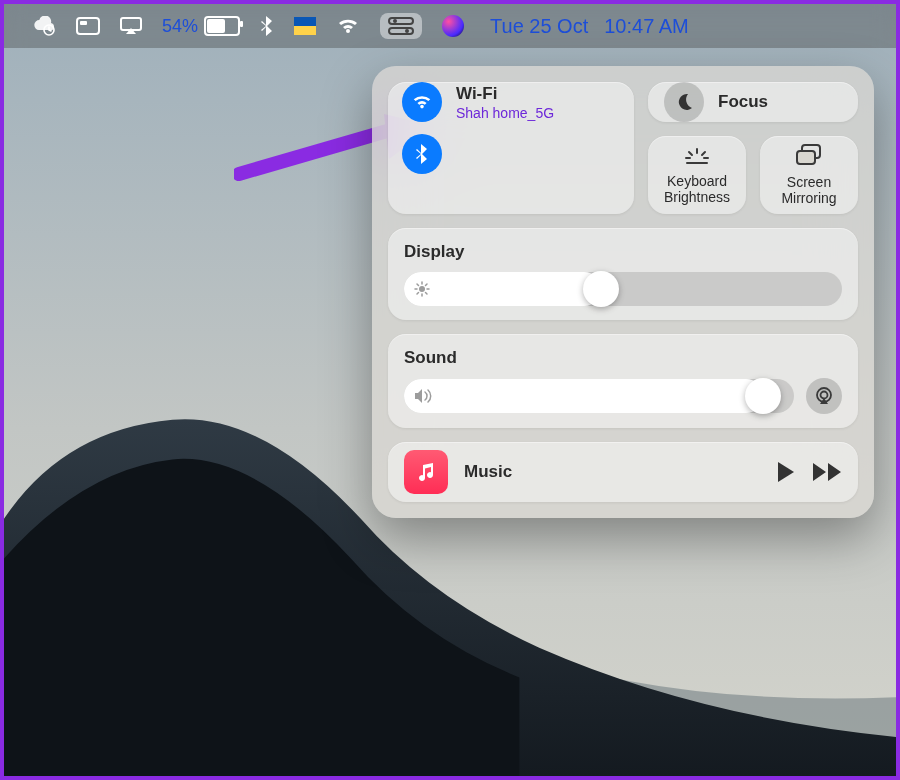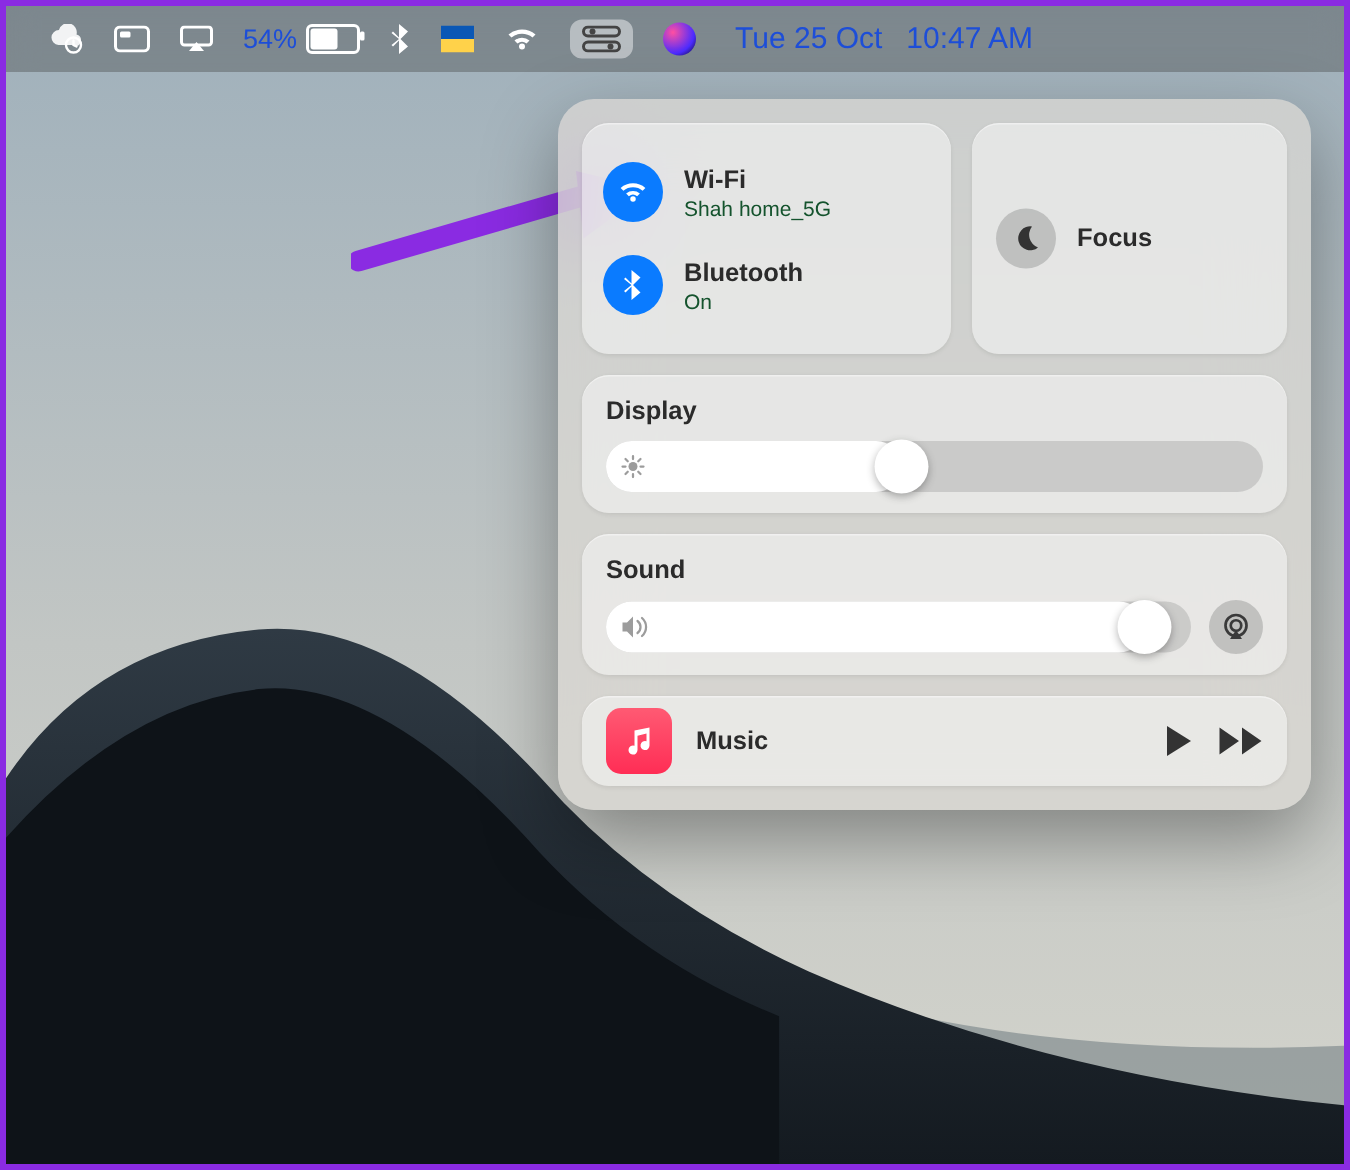--- a/index.html
+++ b/index.html
@@ -12,27 +12,27 @@
 .menubar .cc-active{background:rgba(255,255,255,.45);border-radius:8px;padding:4px 8px}
 .batt-box{width:32px;height:16px;border:2px solid #fff;border-radius:4px;position:relative;margin-left:6px}
 .batt-box:after{content:"";position:absolute;right:-5px;top:3px;width:3px;height:6px;background:#fff;border-radius:1px}
 .batt-fill{position:absolute;left:1px;top:1px;bottom:1px;width:55%;background:#fff;border-radius:2px}
 .clk{margin-left:16px;font-size:20px;font-weight:500}
 .siri{width:22px;height:22px;border-radius:50%;background:radial-gradient(circle at 30% 30%,#ff4fa2,#4b2bff 65%,#0a0a14)}
 .arrow{position:absolute;z-index:4;left:230px;top:110px}
 .ccpanel{position:absolute;z-index:6;right:22px;top:62px;width:470px;border-radius:24px;padding:16px;background:rgba(220,218,212,.72);backdrop-filter:blur(30px);box-shadow:0 20px 50px rgba(0,0,0,.35);color:#2b2b2b}
 .row{display:flex;gap:14px;margin-bottom:14px}
 .tile{background:rgba(255,255,255,.45);border-radius:18px;box-shadow:0 1px 0 rgba(255,255,255,.4) inset,0 1px 3px rgba(0,0,0,.08)}
-.conn{flex:1;padding:26px 14px;display:flex;flex-direction:column;gap:22px}
+.conn{flex:1;padding:0 14px;display:flex;flex-direction:column;gap:12px}
 .conn-item{display:flex;align-items:center;gap:14px;cursor:default}
 .ic{width:40px;height:40px;border-radius:50%;display:flex;align-items:center;justify-content:center;flex:none}
 .ic.blue{background:#0a7bff;color:#fff}
 .ic.grey{background:rgba(120,120,120,.35);color:#3a3a3a}
 .lbl{font-size:17px;font-weight:600}
-.sub{font-size:14px;color:#14532d;margin-top:1px}
+.sub{font-size:14px;color:#6d28d9;margin-top:1px}
 .rightcol{width:210px;display:flex;flex-direction:column;gap:14px}
 .focus{flex:1;display:flex;align-items:center;gap:14px;padding:0 16px}
 .gridtwo{display:flex;gap:14px;flex:1.4}
 .smalltile{flex:1;display:flex;flex-direction:column;align-items:center;justify-content:center;gap:8px;padding:8px 4px;text-align:center;font-size:14px;line-height:1.15}
 .section{padding:14px 16px}
 .section .ttl{font-size:17px;font-weight:600;margin-bottom:10px}
 .slider{position:relative;height:34px;border-radius:17px;background:rgba(120,120,120,.25)}
 .slider .fill{position:absolute;left:0;top:0;bottom:0;background:#fff;border-radius:17px}
 .slider .knob{position:absolute;top:-1px;width:36px;height:36px;background:#fff;border-radius:50%;box-shadow:0 2px 6px rgba(0,0,0,.3)}
 .sldicon{position:absolute;left:10px;top:50%;transform:translateY(-50%);color:#9c9c9c}
@@ -145,35 +145,53 @@
             <div class="lbl">Wi-Fi</div>
             <div class="sub">Shah home_5G</div>
           </div>
         </div>
         <div class="conn-item">
           <span class="ic blue">
             <svg width="14" height="22" viewBox="0 0 14 22">
                 <path d="M6 1l6 5-5 5 5 5-6 5V12L2 16l-1-1 5-4L1 7l1-1 4 4V1z" fill="#fff"></path>
               </svg>
           </span>
-          <div>
-            <div class="lbl">Bluetooth</div>
-            <div class="sub">On</div>
-          </div>
         </div>
       </div>
 
       <div class="rightcol">
         <div class="tile focus">
           <span class="ic grey">
             <svg width="20" height="20" viewBox="0 0 20 20">
                 <path d="M14 2a8 8 0 1 0 4 14A9 9 0 0 1 14 2z" fill="#333"></path>
               </svg>
           </span>
           <div class="lbl">Focus</div>
+        </div>
+        <div class="gridtwo">
+          <div class="tile smalltile">
+            <span>
+              <svg width="30" height="20" viewBox="0 0 30 20">
+                  <path d="M5 18h20" stroke="#3a3a3a" stroke-width="2" stroke-linecap="round"></path>
+                  <path d="M15 4v4M7 7l3 3M23 7l-3 3M4 13h4M22 13h4" stroke="#3a3a3a" stroke-width="2" stroke-linecap="round"></path>
+                </svg>
+            </span>
+            <span style="white-space:pre-line">Keyboard
+Brightness</span>
+          </div>
+          <div class="tile smalltile">
+            <span>
+              <svg width="28" height="22" viewBox="0 0 28 22">
+                  <rect x="7" y="1" width="18" height="13" rx="3" fill="none" stroke="#3a3a3a" stroke-width="2"></rect>
+                  <rect x="2" y="7" width="18" height="13" rx="3" fill="#d9d7d0" stroke="#3a3a3a" stroke-width="2"></rect>
+                </svg>
+            </span>
+            <span style="white-space:pre-line">Screen
+Mirroring</span>
+          </div>
         </div>
       </div>
     </div>
 
     <div class="tile section" style="margin-bottom:14px">
       <div class="ttl">Display</div>
       <div class="slider">
         <div class="fill" id="disp-fill" style="width: 45%;"></div>
         <span class="sldicon">
           <svg width="16" height="16" viewBox="0 0 16 16">

